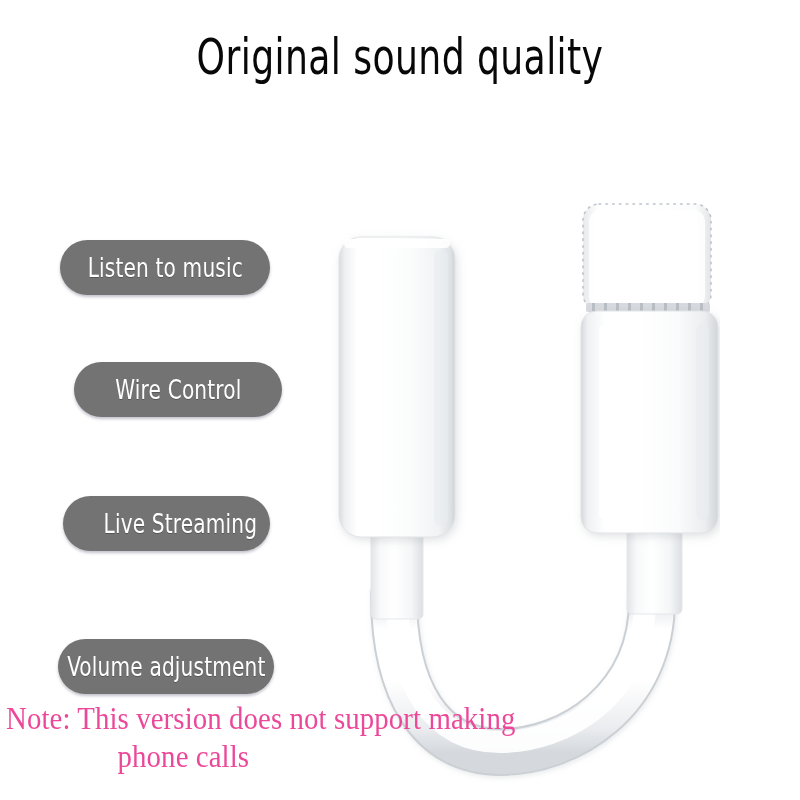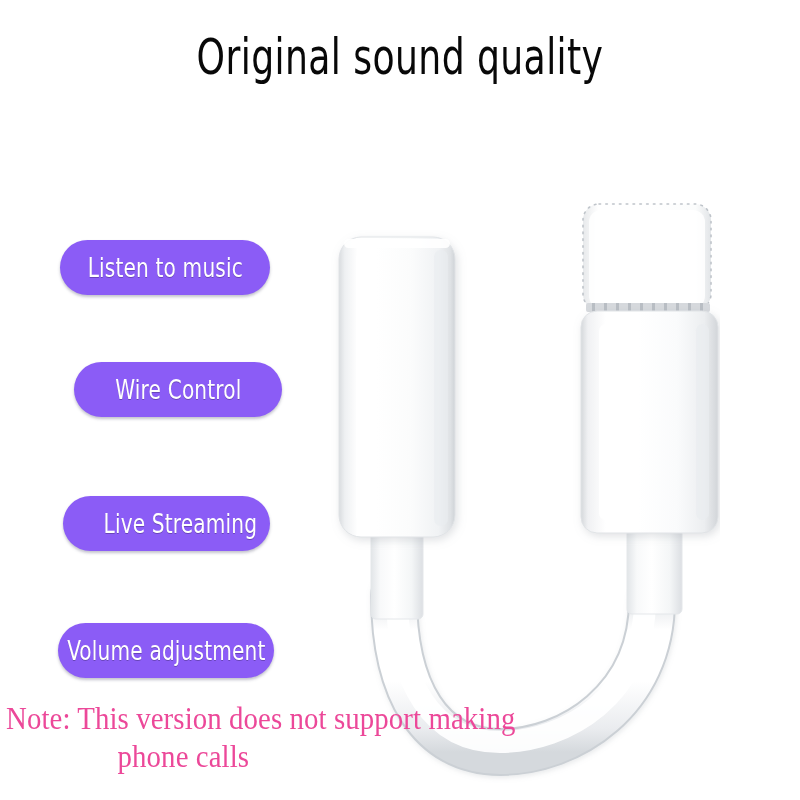--- a/index.html
+++ b/index.html
@@ -33,21 +33,21 @@
     color: #080808;
     font-weight: 400;
     transform: scaleX(0.82);
     transform-origin: center top;
     white-space: nowrap;
   }
 
   
   .pill {
     position: absolute;
-    background: #8b5cf6;
+    background: #737373;
     border-radius: 999px;
     box-shadow: 0 2px 3px rgba(80,80,110,0.35);
     display: flex;
     align-items: center;
     justify-content: center;
     box-sizing: border-box;
   }
   .pill-label {
     color: #ffffff;
     font-family: "Liberation Sans Narrow", "DejaVu Sans Condensed", "Liberation Sans", sans-serif;
@@ -230,21 +230,21 @@
   </div>
 
   <div class="pill" style="left:74px; top:362px; width:208px; height:55px;">
     <span class="pill-label">Wire Control</span>
   </div>
 
   <div class="pill" style="left:63px; top:496px; width:207px; height:55px;justify-content:flex-end;">
     <span class="pill-label">Live Streaming</span>
   </div>
 
-  <div class="pill" style="left:58px; top:623px; width:216px; height:55px;">
+  <div class="pill" style="left:58px; top:639px; width:216px; height:55px;">
     <span class="pill-label">Volume adjustment</span>
   </div>
 
   <div id="note">
     <span class="note-line-1">Note: This version does not support making</span>
     <span class="note-line-2">phone calls</span>
   </div>
 
 </div>
 

